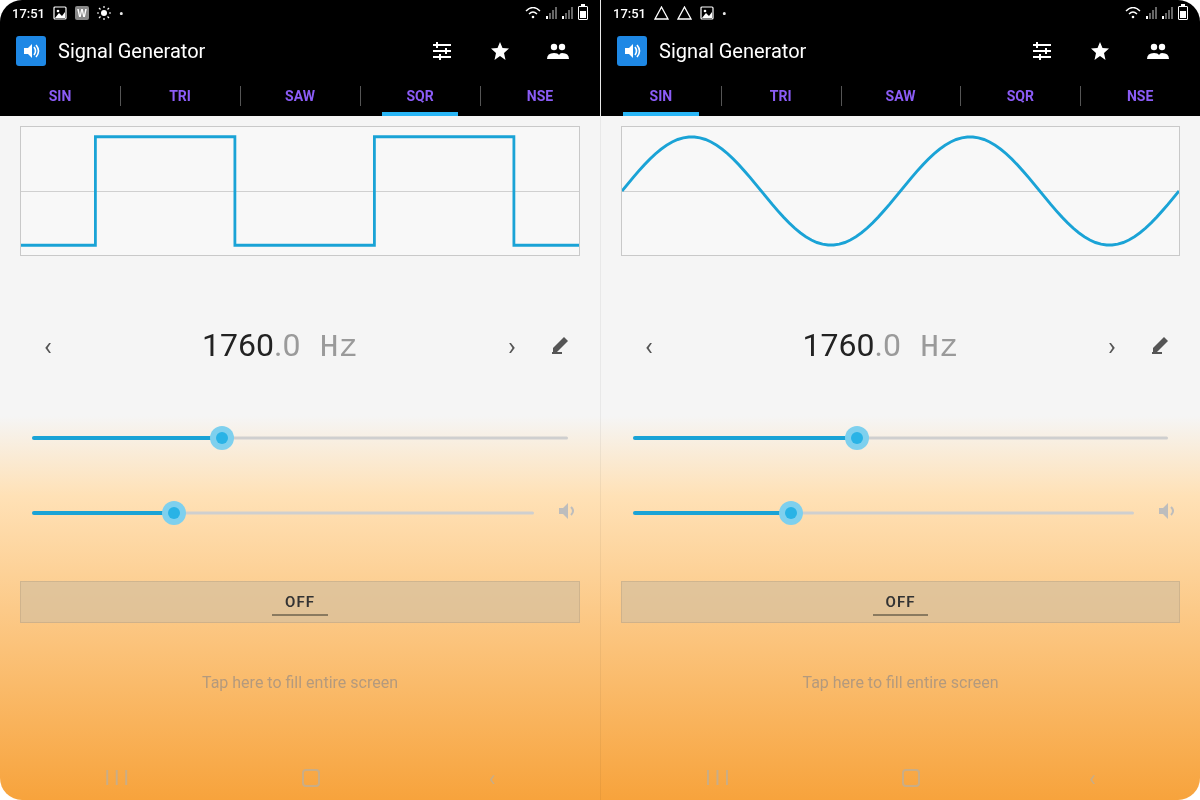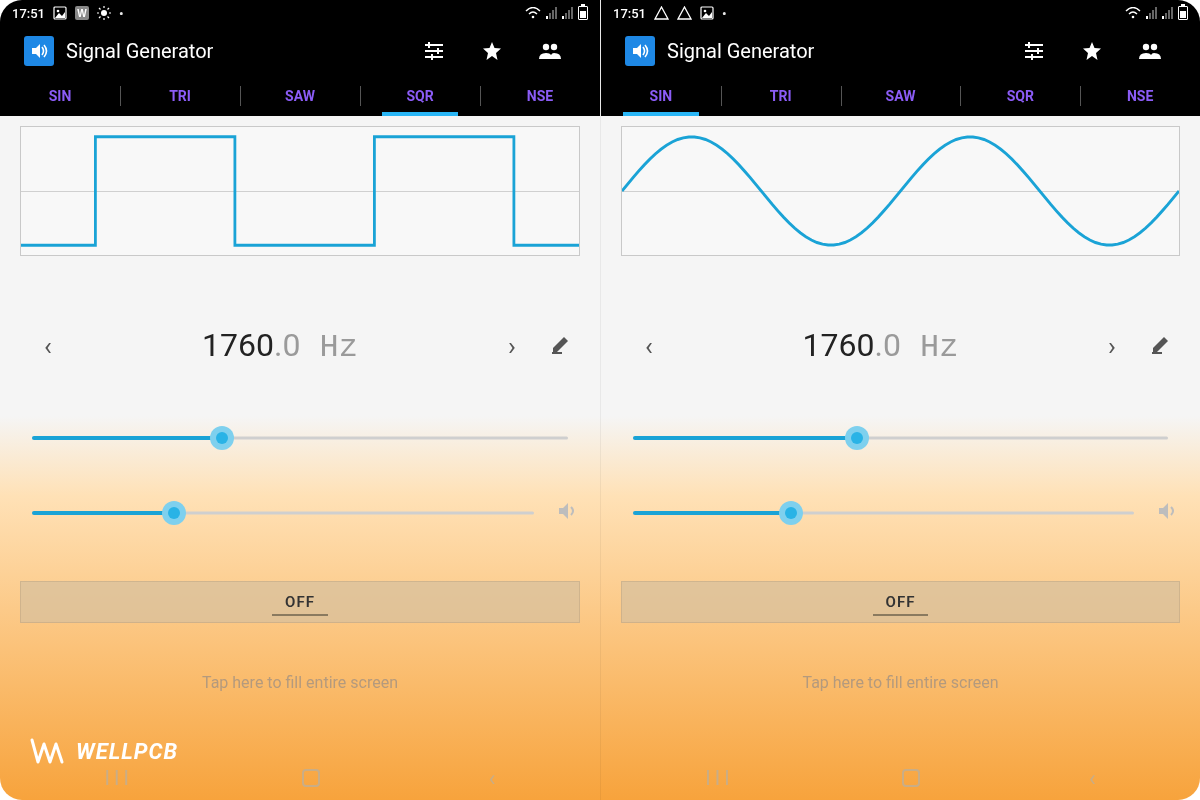--- a/index.html
+++ b/index.html
@@ -44,21 +44,21 @@
   .batt { width:10px; height:14px; border:1px solid #fff; border-radius:1px; position:relative; }
   .batt::before{content:"";position:absolute;top:-3px;left:2px;width:4px;height:2px;background:#fff;}
   .batt::after{content:"";position:absolute;bottom:1px;left:1px;right:1px;height:60%;background:#fff;}
 
   
   .appbar {
     height: 50px;
     background: #000;
     color: #fff;
     display: flex; align-items: center;
-    padding: 0 24px;
+    padding: 0 16px;
   }
   .appicon {
     width: 30px; height: 30px;
     background: #1e88e5;
     border-radius: 3px;
     display: flex; align-items: center; justify-content: center;
     margin-right: 12px;
   }
   .apptitle { font-size: 20px; font-weight: 400; }
   .appactions { margin-left: auto; display: flex; gap: 30px; padding-right: 12px; }
@@ -477,19 +477,13 @@
       </div>
       <div class="taphint">Tap here to fill entire screen</div>
       <div class="navbar">
         <span class="nav-recent">III</span>
         <span class="nav-home"></span>
         <span class="nav-back">‹</span>
       </div>
     </div>
   </div>
     </div>
-  <div class="watermark">
-    <svg width="36" height="30" viewBox="0 0 36 30">
-      <path d="M2 4 L8 26 L14 8 L20 26 L26 8 L32 26" fill="none" stroke="#fff" stroke-width="3" stroke-linejoin="round" stroke-linecap="round"></path>
-    </svg>
-    <span>WELLPCB</span>
-  </div>
 </div>
 
 </body></html>

